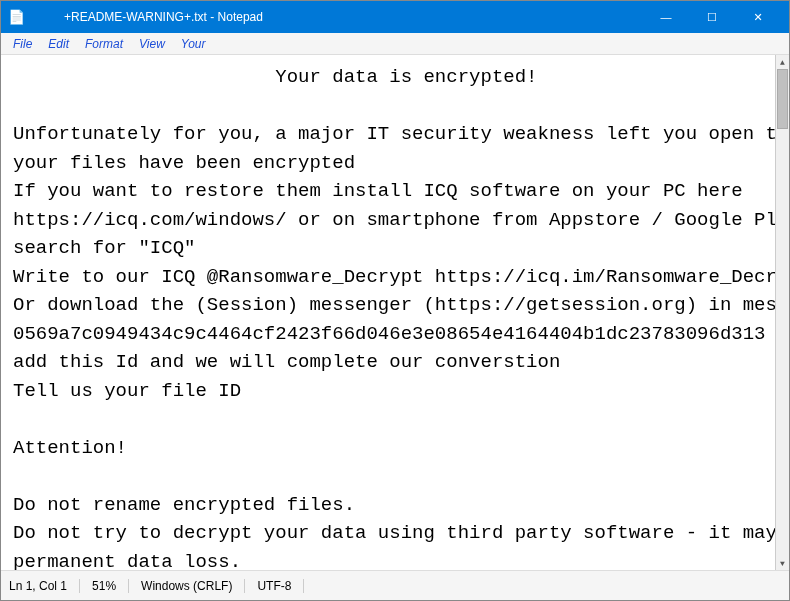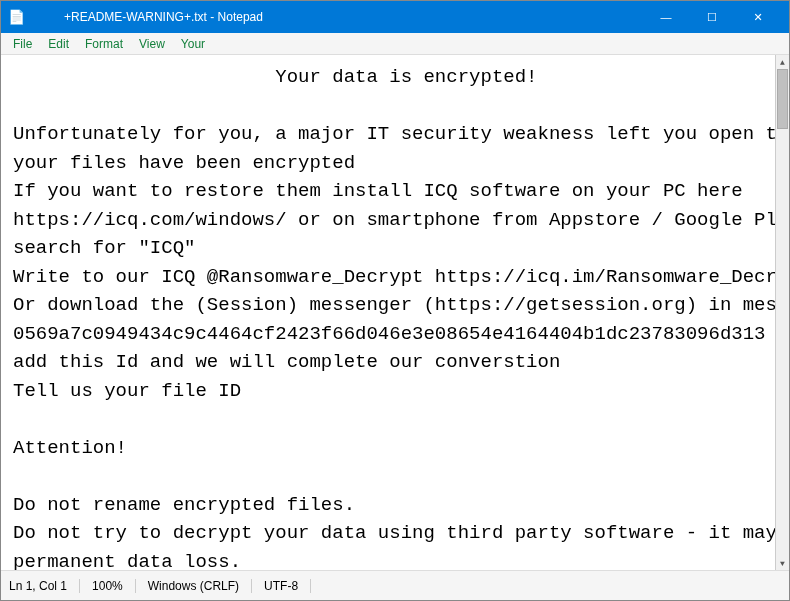--- a/index.html
+++ b/index.html
@@ -68,21 +68,22 @@
       align-items: center;
       height: 22px;
       border-bottom: 1px solid #ddd;
       padding: 0 4px;
     }
     .menu-item {
       padding: 6px 8px;
       font-family: 'Segoe UI', Arial, sans-serif;
       font-size: 12px;
       cursor: pointer;
-      color: #15803d;
+      color: #1d4ed8;
+      font-style: italic;
     }
     .editor-area {
       flex: 1;
       display: flex;
       overflow: hidden;
     }
     .text-content {
       flex: 1;
       padding: 8px 12px;
       overflow-y: auto;
@@ -199,17 +200,17 @@
       <div class="scrollbar-arrow">▲</div>
       <div class="scrollbar-track">
         <div class="scrollbar-thumb"></div>
       </div>
       <div class="scrollbar-arrow">▼</div>
     </div>
   </div>
 
   <div class="status-bar">
     <div class="status-segment">Ln 1, Col 1</div>
-    <div class="status-segment">100%</div>
+    <div class="status-segment">51%</div>
     <div class="status-segment">Windows (CRLF)</div>
     <div class="status-segment">UTF-8</div>
   </div>
 </div>
 
 </body></html>

